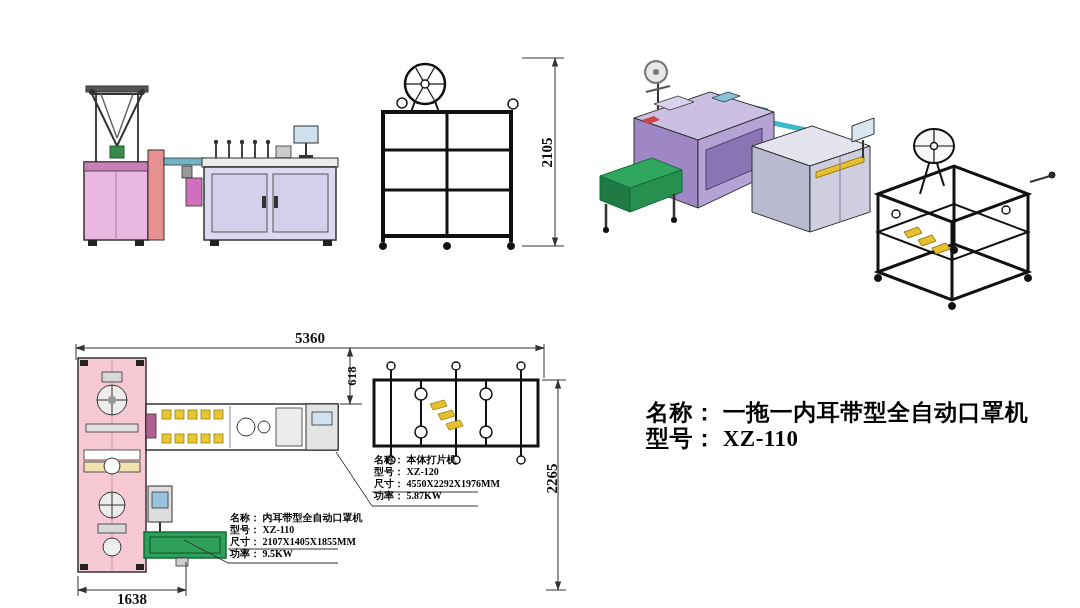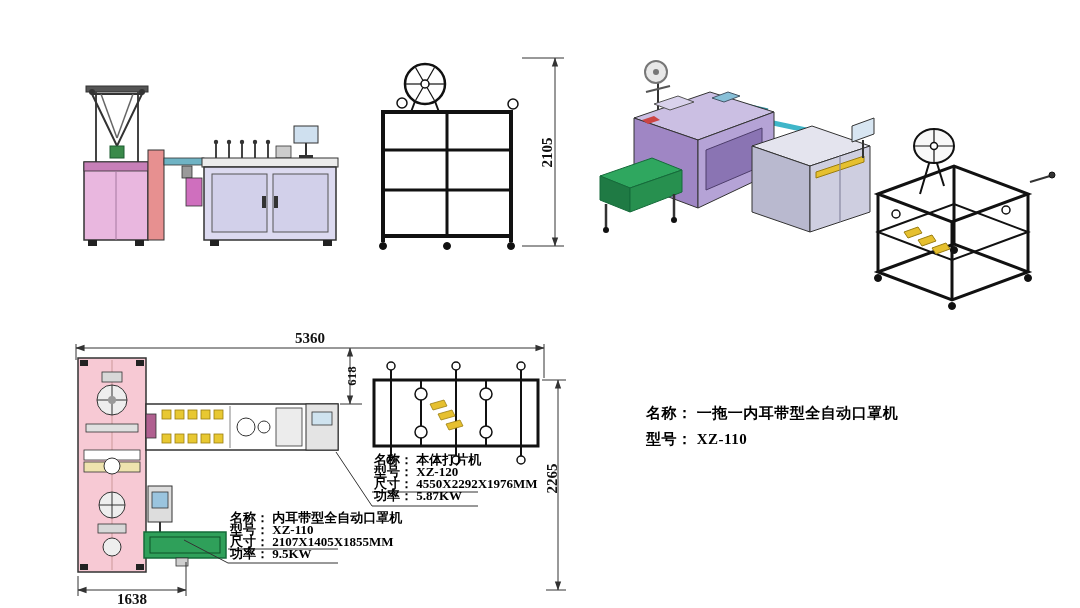--- a/index.html
+++ b/index.html
@@ -2,23 +2,23 @@
 <html><head>
 <meta charset="utf-8">
 <style>
   html,body{margin:0;padding:0;}
   body{width:1080px;height:608px;position:relative;background:#ffffff;overflow:hidden;
        font-family:"Liberation Serif","DejaVu Serif",serif;}
   #stage{position:absolute;left:6px;top:0;width:1080px;height:608px;font-weight:bold;}
   svg{position:absolute;left:0;top:0;}
   .txt{position:absolute;color:#111;}
   .dim{font-size:15px;text-align:center;font-family:"Liberation Serif","DejaVu Serif",serif;}
-  .spec{position:absolute;left:640px;top:400px;font-size:15px;line-height:26px;color:#000;
+  .spec{position:absolute;left:640px;top:400px;font-size:23px;line-height:26px;color:#000;
         letter-spacing:0.5px;white-space:nowrap;}
-  .note{position:absolute;font-size:13px;line-height:12px;color:#000;white-space:nowrap;}
+  .note{position:absolute;font-size:10px;line-height:12px;color:#000;white-space:nowrap;}
 </style>
 </head>
 <body>
 
 <div id="stage">
 
 <svg width="1080" height="608" viewBox="0 0 1080 608">
   <defs>
     <marker id="arrow" viewBox="0 0 10 10" refX="9.5" refY="5" markerWidth="9" markerHeight="9" orient="auto-start-reverse">
       <path d="M0,1.5 L10,5 L0,8.5 z" fill="#333"></path>

